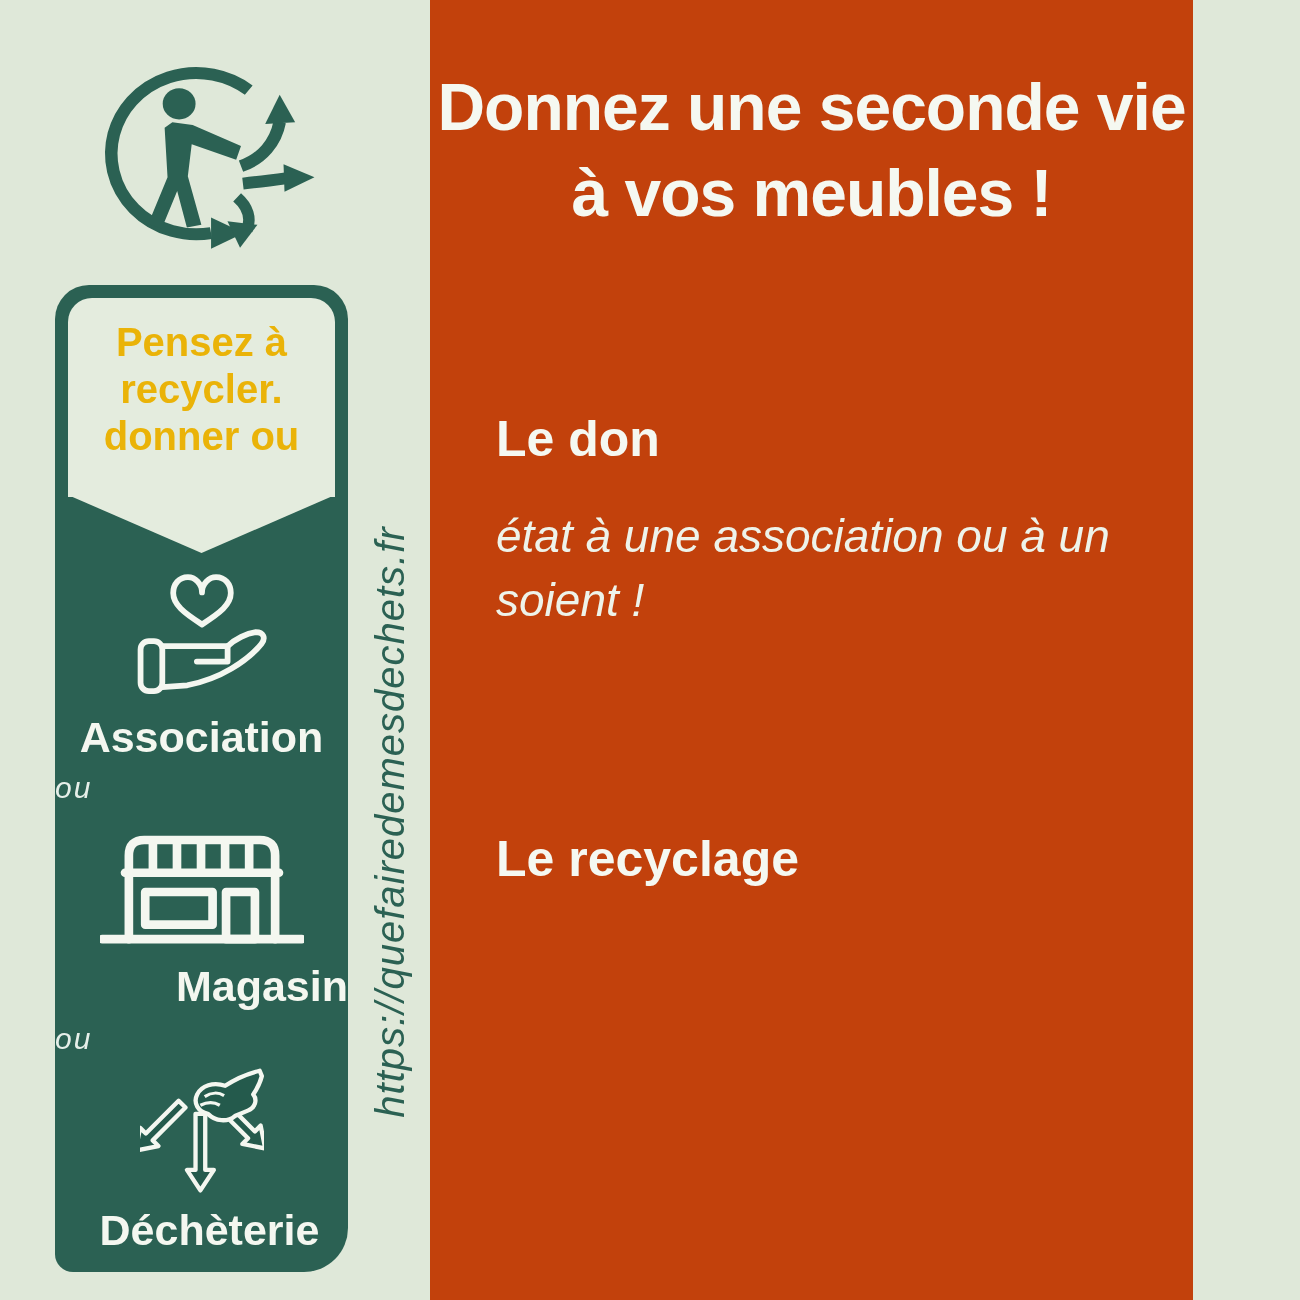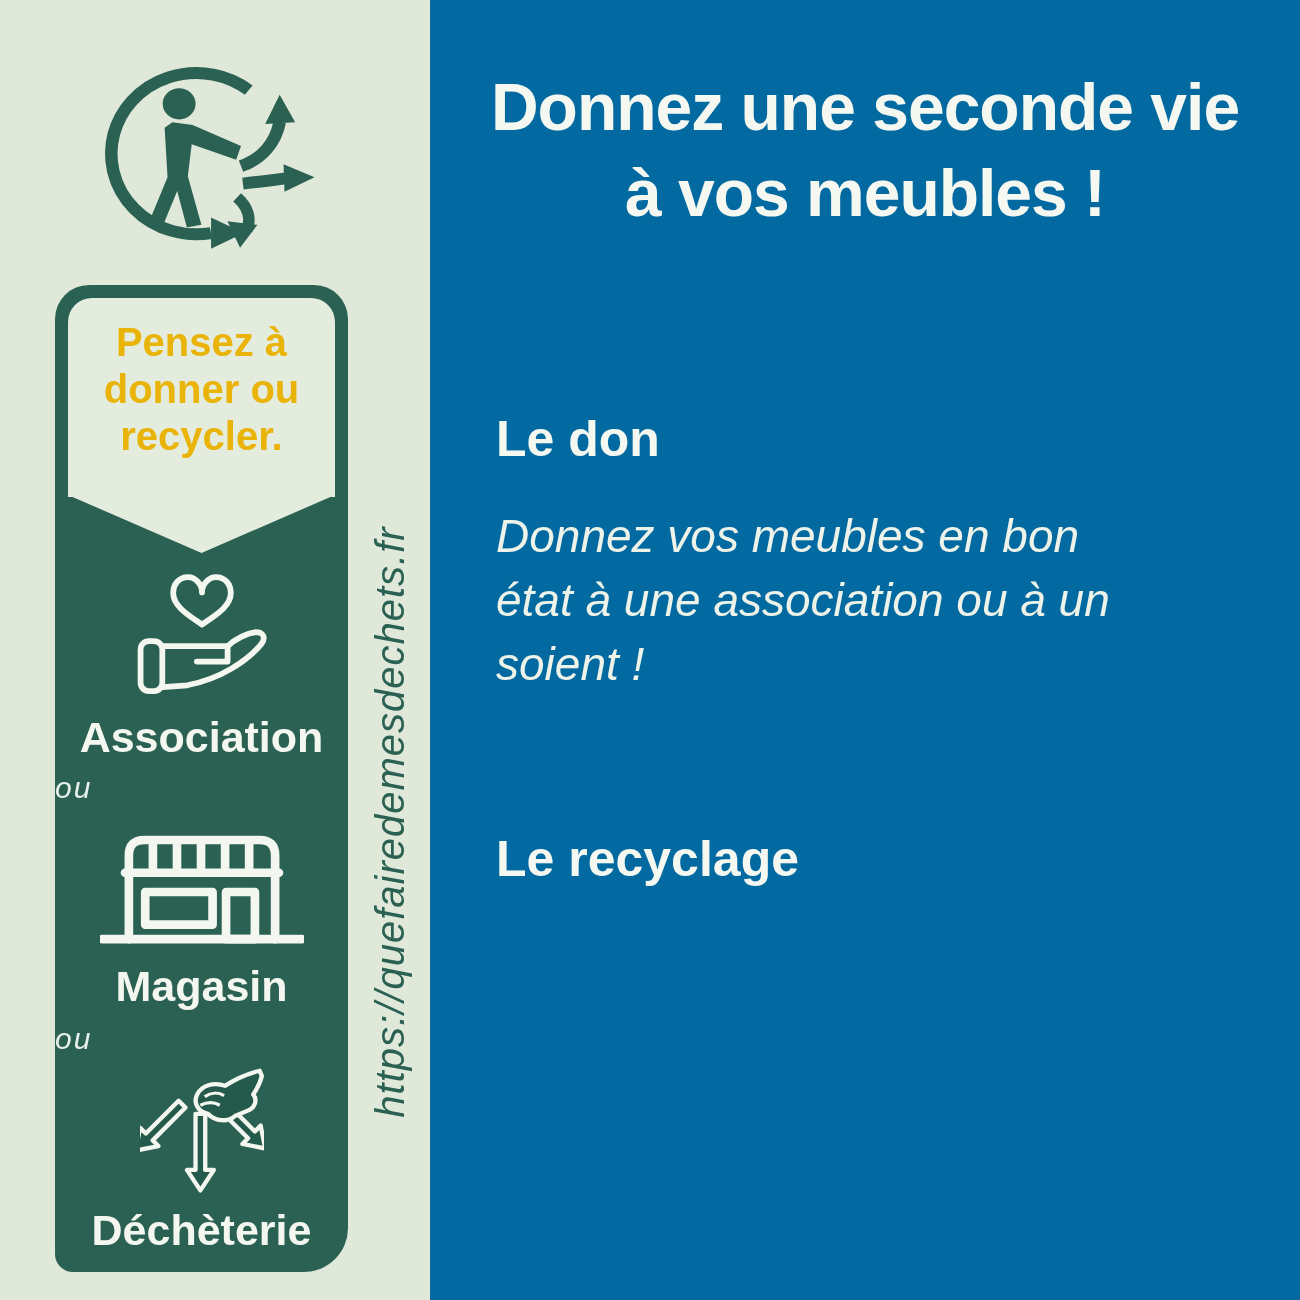--- a/index.html
+++ b/index.html
@@ -2,21 +2,21 @@
 <html><head>
 <meta charset="utf-8">
 <style>
   html,body{margin:0;padding:0;}
   #stage{
     position:relative;width:1300px;height:1300px;overflow:hidden;
     background:#dfe8d9;
     font-family:"Liberation Sans","DejaVu Sans",sans-serif;
   }
   
-  .main-panel{position:absolute;left:430px;top:0;width:870px;height:1300px;background:#0369a1;}
+  .main-panel{position:absolute;left:430px;top:0;width:743px;height:1300px;background:#c2410c;padding-left:20px;}
   .page-title{position:absolute;left:0;top:64px;width:100%;text-align:center;
     color:#f5f8f1;font-weight:bold;font-size:66px;line-height:86px;letter-spacing:-1px;}
   .section{position:absolute;left:66px;width:780px;}
   .section-don{top:414px;}
   .section-recyclage{top:834px;}
   .section-heading{color:#f5f8f1;font-weight:bold;font-size:50px;line-height:50px;margin:0;}
   .section-body{margin-top:40px;color:#eef3ea;font-style:italic;font-size:46px;line-height:64px;}
   
   .sidebar-bg{position:absolute;left:0;top:0;width:430px;height:1300px;background:#dfe8d9;}
   .triman{position:absolute;left:96px;top:58px;}
@@ -29,22 +29,22 @@
     background:#e4ecde;clip-path:polygon(0 0,100% 0,50% 100%);}
   .pledge{position:absolute;left:0;top:34px;width:100%;text-align:center;
     color:#eab308;font-weight:bold;font-size:40px;line-height:47px;}
   .dest-icon{position:absolute;left:50%;transform:translateX(-50%);}
   .icon-handheart{top:287px;}
   .icon-store{top:549px;}
   .icon-sort{top:777px;}
   .dest-label{position:absolute;left:0;width:100%;text-align:center;
     color:#f4f7f0;font-weight:bold;font-size:43px;line-height:50px;}
   .label-association{top:427px;}
-  .label-magasin{top:676px;}
-  .label-decheterie{top:920px;}
+  .label-magasin{top:676px;text-align:right;}
+  .label-decheterie{top:920px;padding-left:8px;}
   .ou-sep{position:absolute;left:0;width:100%;text-align:left;
     color:#e6efe9;font-style:italic;font-size:30px;line-height:34px;letter-spacing:2px;}
   .ou-1{top:486px;}
   .ou-2{top:737px;}
   
   .site-url{position:absolute;left:40px;top:780px;width:700px;height:84px;
     transform:rotate(-90deg);display:flex;align-items:center;justify-content:center;
     color:#2b6153;font-style:italic;font-size:40px;letter-spacing:1px;}
   svg{display:block;}
 </style>
@@ -68,22 +68,22 @@
       <path d="M 146 152 C 157 162 161 175 156 188" fill="none" stroke="#2b6153" stroke-width="12"></path>
       <polygon points="167,182 149,207 136,178"></polygon>
     </g>
   </svg>
 
   <div class="banner">
     <div class="banner-inner"></div>
     <div class="banner-chevron"></div>
     <div class="pledge">
       <div>Pensez à</div>
+      <div>recycler.</div>
       <div>donner ou</div>
-      <div>recycler.</div>
     </div>
 
     <svg class="dest-icon icon-handheart" width="136" height="128" viewBox="0 0 212 200">
       <g fill="none" stroke="#f4f7f0" stroke-width="9" stroke-linecap="round" stroke-linejoin="round">
         <path d="M 106 32 C 106 18 95 8 84 8 C 70 8 61 19 61 33 C 61 51 78 64 106 82 C 134 64 151 51 151 33 C 151 19 142 8 128 8 C 117 8 106 18 106 32 Z"></path>
         <rect x="10" y="108" width="34" height="78" rx="13"></rect>
         <path d="M 44 116 L 146 116 L 146 140 L 98 140"></path>
         <path d="M 146 116 C 158 104 176 96 190 94 C 202 94 206 103 199 112 C 188 126 172 139 152 151 C 130 164 104 173 83 177 L 44 180"></path>
       </g>
     </svg>
@@ -120,21 +120,20 @@
 
   <div class="main-panel">
     <div class="page-title">
       <div>Donnez une seconde vie</div>
       <div>à vos meubles !</div>
     </div>
 
     <div class="section section-don">
       <h2 class="section-heading">Le don</h2>
       <div class="section-body">
-        <div>Donnez vos meubles en bon</div>
         <div>état à une association ou à un</div>
         <div>soient !</div>
       </div>
     </div>
 
     <div class="section section-recyclage">
       <h2 class="section-heading">Le recyclage</h2>
     </div>
   </div>
 

